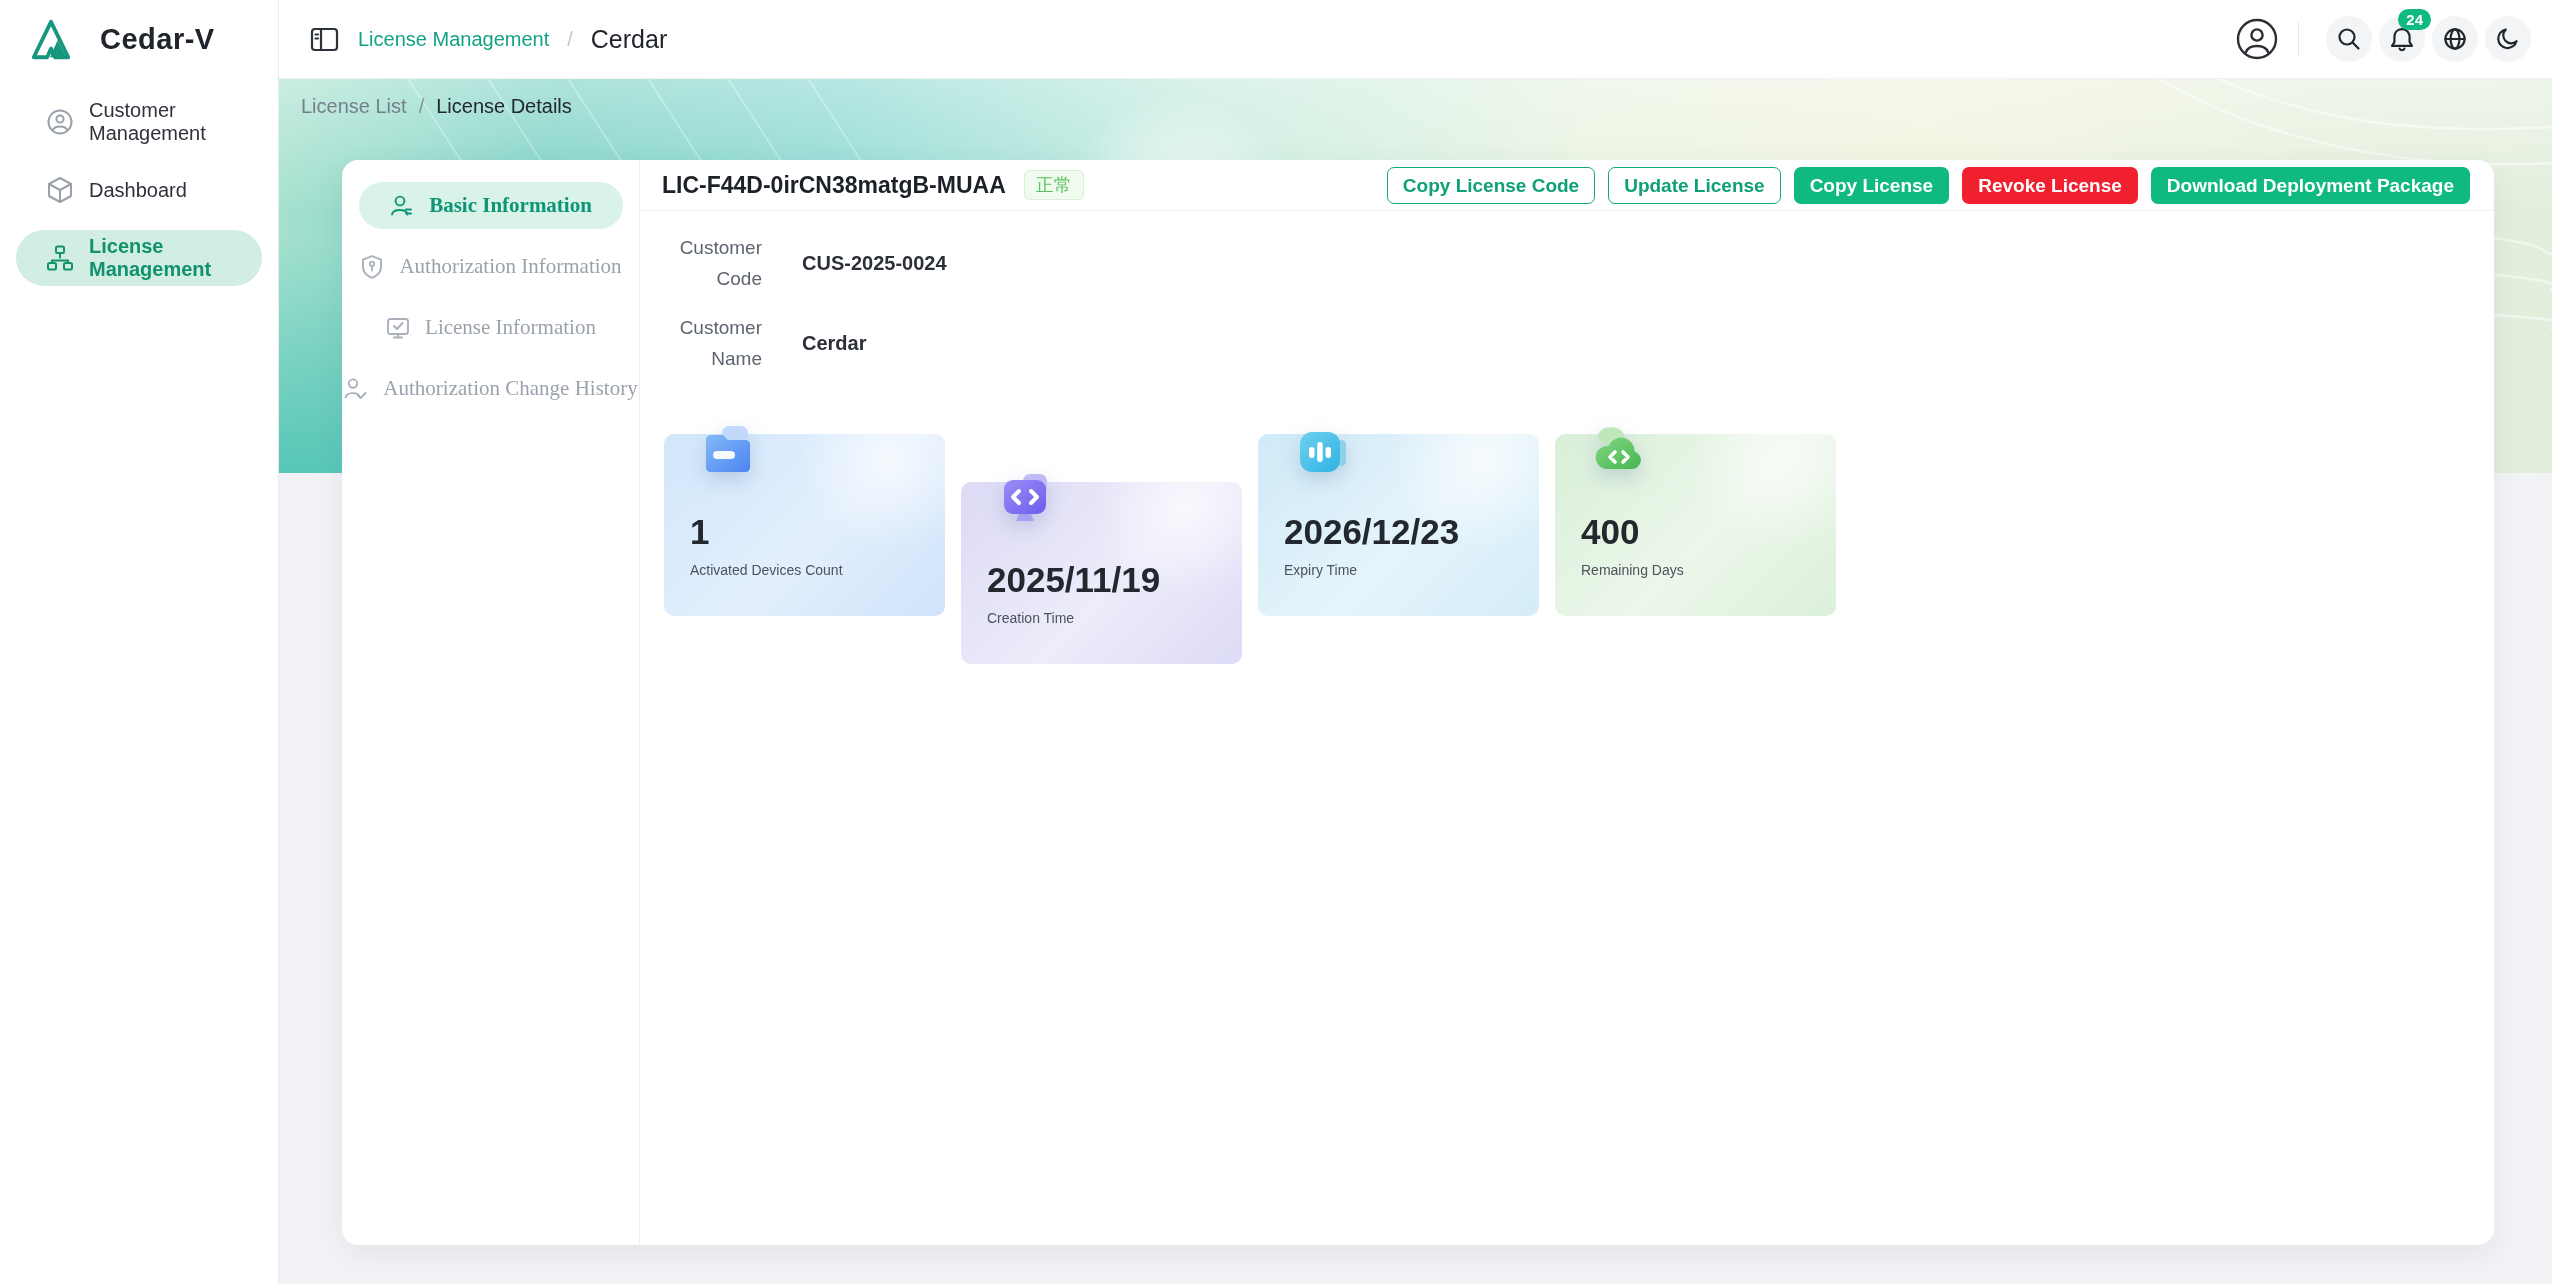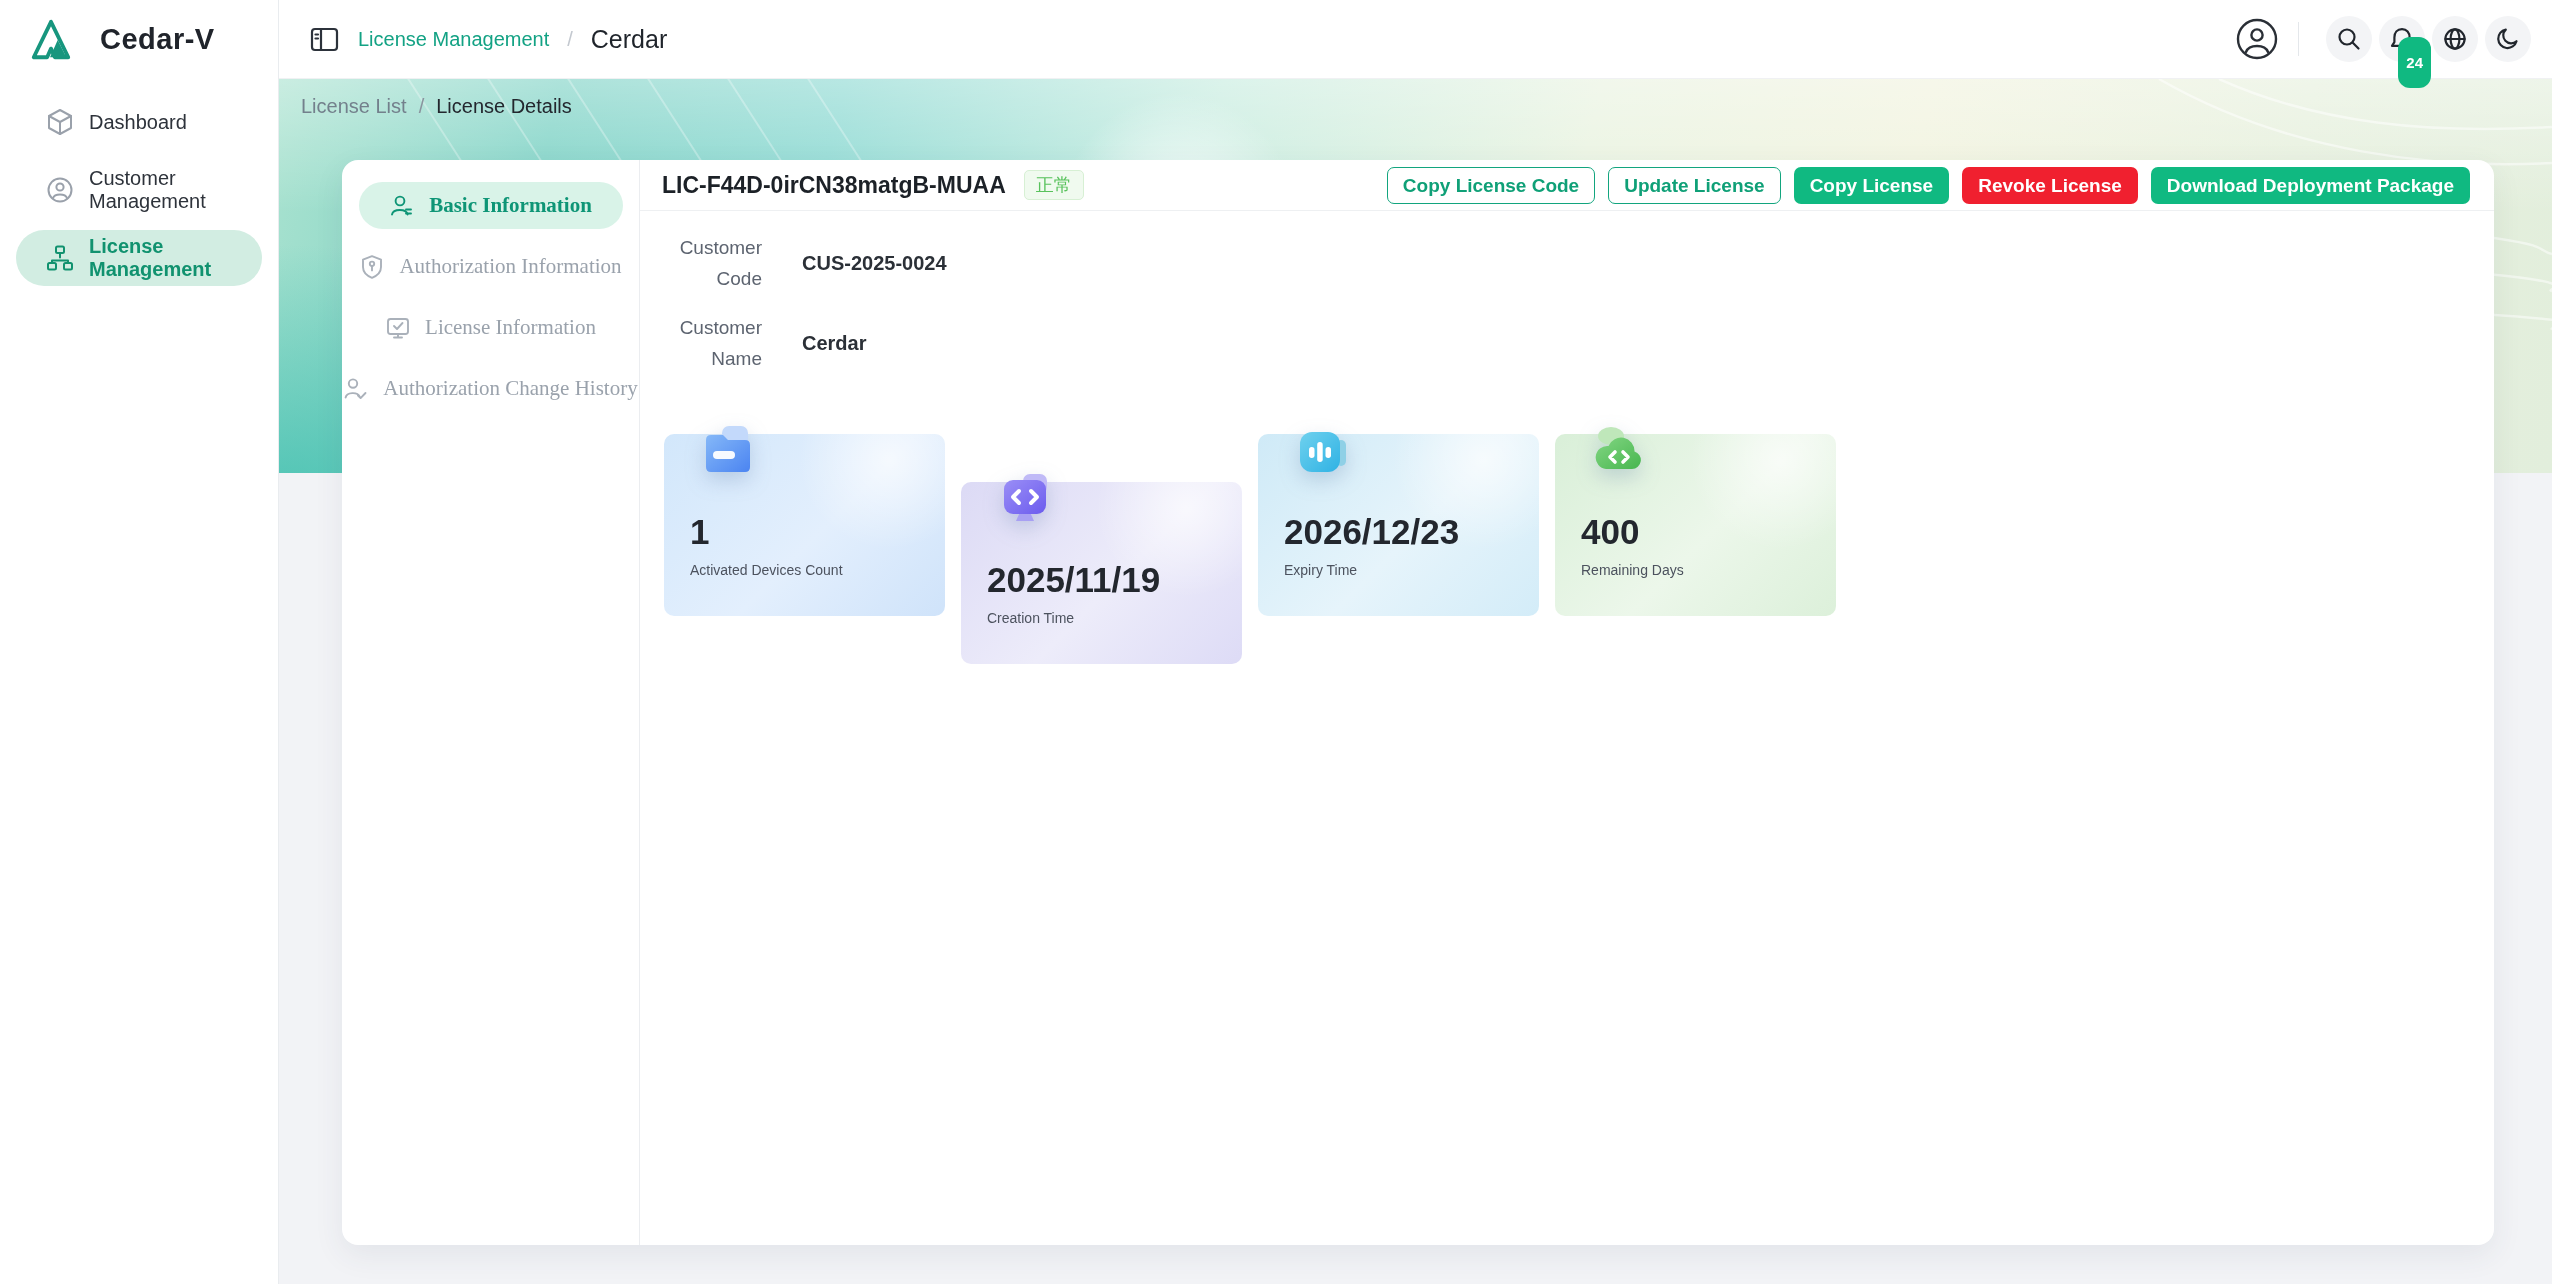--- a/index.html
+++ b/index.html
@@ -47,21 +47,21 @@
   .avatar-btn svg { width:46px; height:46px; stroke:#2a2f36; fill:none; stroke-width:2.4; stroke-linecap:round; }
   .top-divider { width:1px; height:34px; background:#e4e7eb; margin:0 20px 0 18px; }
   .circle-btn {
     width:46px; height:46px; border-radius:50%; background:#f3f4f6;
     display:flex; align-items:center; justify-content:center; margin-left:7px;
     position:relative; cursor:pointer;
   }
   .circle-btn svg { width:26px; height:26px; stroke:#21262d; fill:none; stroke-width:2.2; stroke-linecap:round; stroke-linejoin:round; }
   .bell-badge {
     position:absolute; top:-7px; right:-6px; background:#10b981; color:#fff;
-    font-size:15px; font-weight:700; border-radius:12px; padding:17px 8px; line-height:17px;margin-top:28px;
+    font-size:15px; font-weight:700; border-radius:12px; padding:2px 8px; line-height:17px;
   }
 
   
   .banner {
     position:absolute; left:279px; top:79px; right:0; height:394px; z-index:0; overflow:hidden;
     background:
       radial-gradient(ellipse 170px 190px at 900px 150px, rgba(255,255,255,.95), rgba(255,255,255,0) 72%),
       radial-gradient(ellipse 620px 420px at 0% 108%, rgba(64,191,176,.85), rgba(64,191,176,0) 62%),
       linear-gradient(to bottom, rgba(255,255,255,.38), rgba(255,255,255,0) 34%),
       linear-gradient(103deg, #a9e2cf 0%, #7dd2c5 12%, #8cd9d2 24%, #c6ecdf 40%, #e9f3e0 56%, #f1f3de 70%, #e6f0dd 86%, #e2eedc 100%);
@@ -174,36 +174,36 @@
     <svg width="46" height="46" viewBox="0 0 48 48">
       <path d="M24 5 L6 42 H20 L24 33 L28 42 H42 Z" fill="none" stroke="#17967e" stroke-width="4" stroke-linejoin="round"></path>
       <path d="M31 24 L40 42 H23 Z" fill="#17967e"></path>
     </svg>
     <span class="brand-name">Cedar-V</span>
   </div>
   <nav class="nav">
     <div class="nav-item">
       <span class="nicon">
         <svg viewBox="0 0 28 28">
+            <circle cx="14" cy="14" r="11.5"></circle>
+            <circle cx="14" cy="11" r="3.6"></circle>
+            <path d="M6.8 22.3 c2-5 12.4-5 14.4 0"></path>
+          </svg>
+      </span>
+      <span>Customer Management</span>
+    </div>
+    <div class="nav-item">
+      <span class="nicon">
+        <svg viewBox="0 0 28 28">
             <path d="M14 2 L25 8 V20 L14 26 L3 20 V8 Z"></path>
             <path d="M3 8 L14 14 L25 8"></path>
             <path d="M14 14 V26"></path>
           </svg>
       </span>
       <span>Dashboard</span>
-    </div>
-    <div class="nav-item">
-      <span class="nicon">
-        <svg viewBox="0 0 28 28">
-            <circle cx="14" cy="14" r="11.5"></circle>
-            <circle cx="14" cy="11" r="3.6"></circle>
-            <path d="M6.8 22.3 c2-5 12.4-5 14.4 0"></path>
-          </svg>
-      </span>
-      <span>Customer Management</span>
     </div>
     <div class="nav-item active">
       <span class="nicon">
         <svg viewBox="0 0 28 28">
             <rect x="10" y="2.5" width="8" height="6.5" rx="1.5"></rect>
             <rect x="2" y="19" width="8" height="6.5" rx="1.5"></rect>
             <rect x="18" y="19" width="8" height="6.5" rx="1.5"></rect>
             <path d="M14 9 v4.5 M6 19 v-2.5 h16 v2.5"></path>
           </svg>
       </span>

